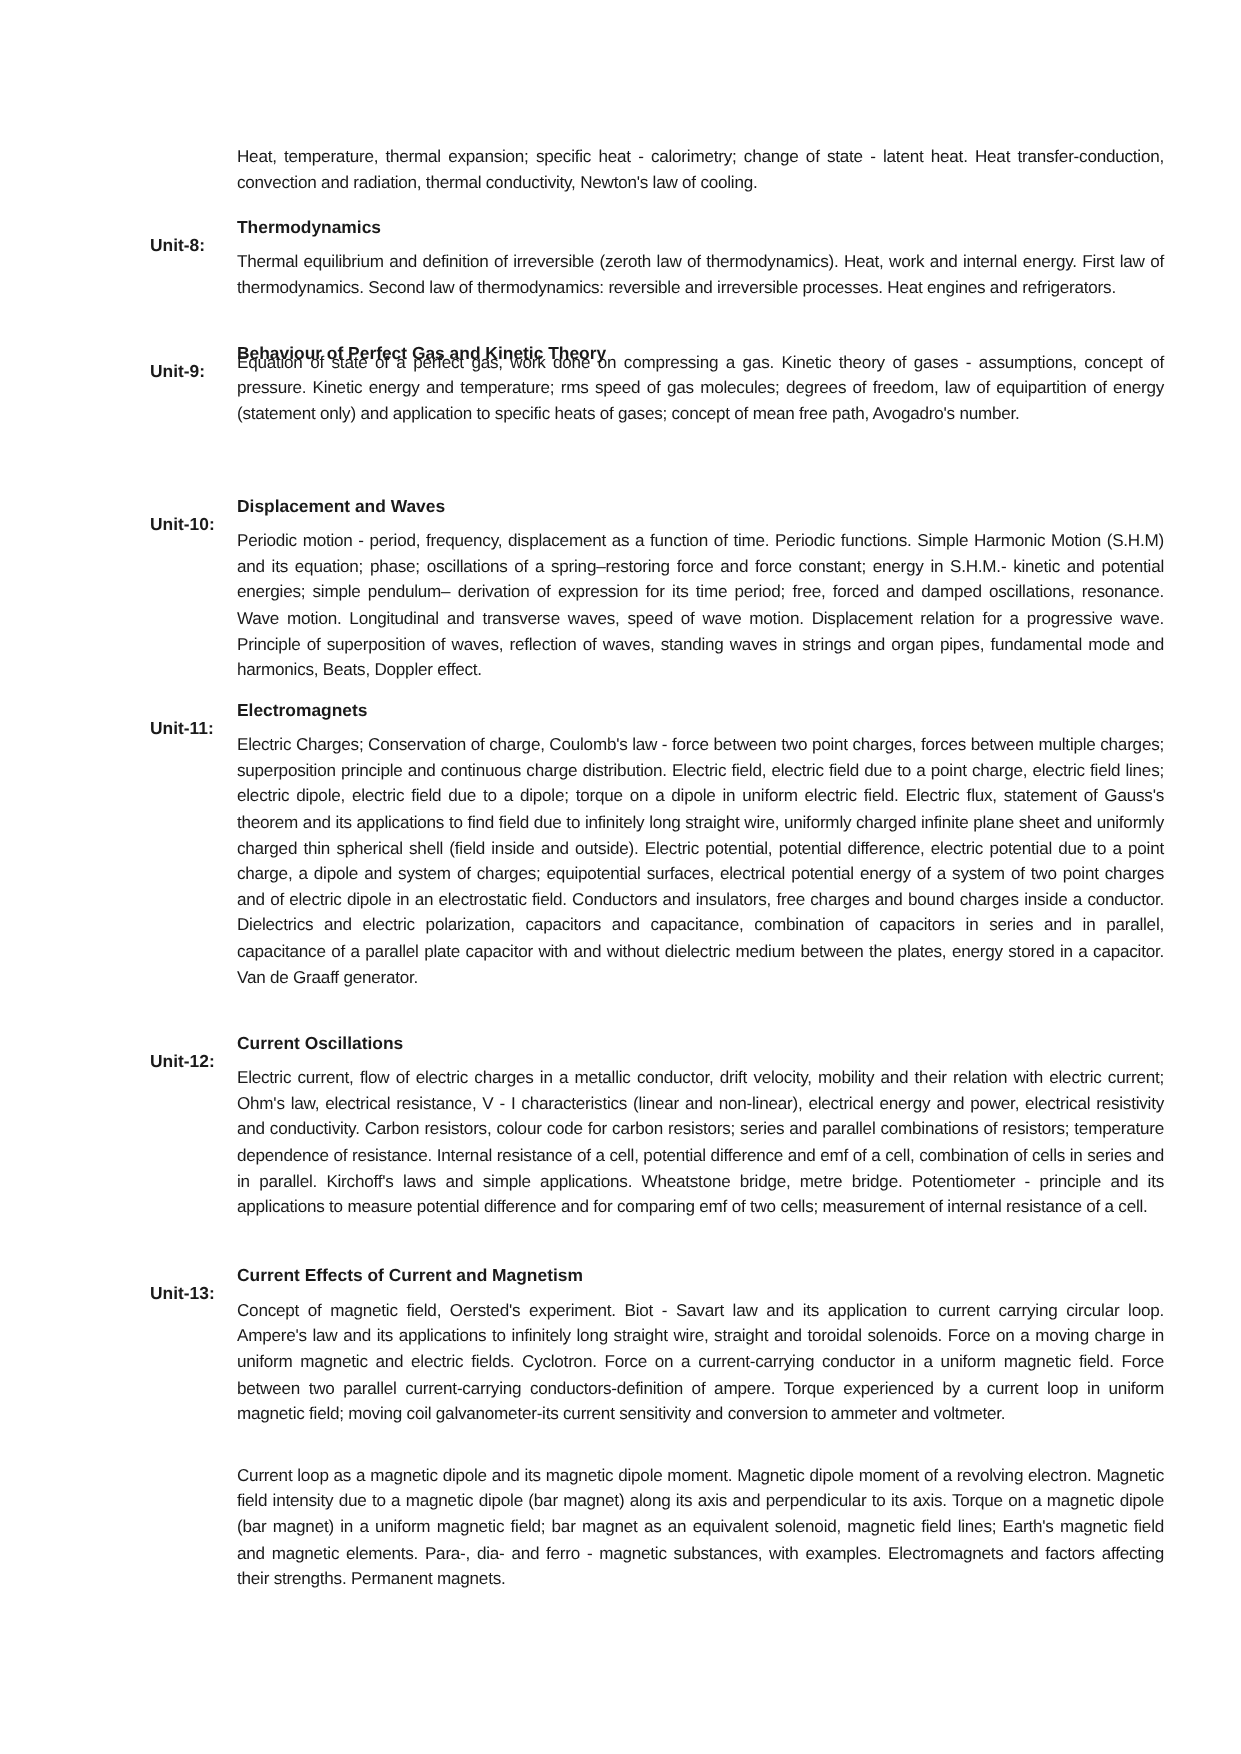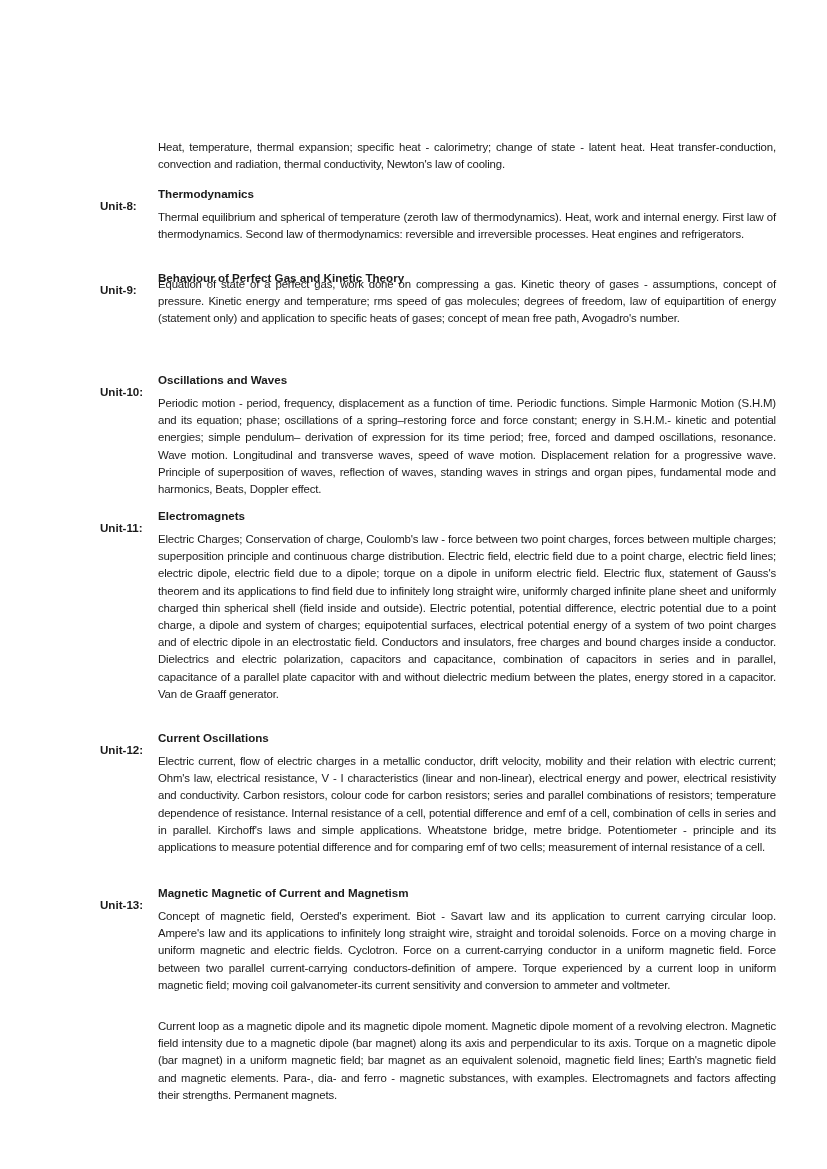--- a/index.html
+++ b/index.html
@@ -1,19 +1,19 @@
 <!DOCTYPE html>
 <html><head>
 <meta charset="utf-8">
 <style>
   html, body { margin: 0; padding: 0; background: #ffffff; }
   body { width: 827px; height: 1169px; position: relative; overflow: hidden; }
   .page {
     position: absolute; left: 0; top: 0; width: 827px; height: 934px;
-    font-family: "Liberation Sans", sans-serif; color: #1a1a1a; margin-top: 42px;
+    font-family: "Liberation Sans", sans-serif; color: #1a1a1a;
   }
   .para {
     position: absolute; left: 158px; width: 618px;
     font-size: 11.4px; line-height: 17.2px; text-align: justify;
     letter-spacing: -0.15px; margin: 0;
   }
   .unit-head { position: absolute; left: 100px; height: 18px; font-size: 11.6px; font-weight: bold; }
   .unit-num { position: absolute; left: 0; top: 12px; width: 58px; }
   .unit-title { position: absolute; left: 58px; top: 0; white-space: nowrap; text-align: right; }
 </style>
@@ -21,46 +21,46 @@
 <body>
 
 <div class="page">
 
   <p class="para" style="top:97px;">Heat, temperature, thermal expansion; specific heat - calorimetry; change of state - latent heat. Heat transfer-conduction, convection and radiation, thermal conductivity, Newton's law of cooling.</p>
 
   <div class="unit-head" style="top:145px;">
     <span class="unit-num">Unit-8:</span>
     <span class="unit-title">Thermodynamics</span>
   </div>
-  <p class="para" style="top:167px;">Thermal equilibrium and spherical of temperature (zeroth law of thermodynamics). Heat, work and internal energy. First law of thermodynamics. Second law of thermodynamics: reversible and irreversible processes. Heat engines and refrigerators.</p>
+  <p class="para" style="top:167px;">Thermal equilibrium and definition of irreversible (zeroth law of thermodynamics). Heat, work and internal energy. First law of thermodynamics. Second law of thermodynamics: reversible and irreversible processes. Heat engines and refrigerators.</p>
 
   <div class="unit-head" style="top:229px;">
     <span class="unit-num">Unit-9:</span>
     <span class="unit-title">Behaviour of Perfect Gas and Kinetic Theory</span>
   </div>
   <p class="para" style="top:234px;">Equation of state of a perfect gas, work done on compressing a gas. Kinetic theory of gases - assumptions, concept of pressure. Kinetic energy and temperature; rms speed of gas molecules; degrees of freedom, law of equipartition of energy (statement only) and application to specific heats of gases; concept of mean free path, Avogadro's number.</p>
 
   <div class="unit-head" style="top:331px;">
     <span class="unit-num">Unit-10:</span>
-    <span class="unit-title">Oscillations and Waves</span>
+    <span class="unit-title">Displacement and Waves</span>
   </div>
   <p class="para" style="top:353px;">Periodic motion - period, frequency, displacement as a function of time. Periodic functions. Simple Harmonic Motion (S.H.M) and its equation; phase; oscillations of a spring–restoring force and force constant; energy in S.H.M.- kinetic and potential energies; simple pendulum– derivation of expression for its time period; free, forced and damped oscillations, resonance. Wave motion. Longitudinal and transverse waves, speed of wave motion. Displacement relation for a progressive wave. Principle of superposition of waves, reflection of waves, standing waves in strings and organ pipes, fundamental mode and harmonics, Beats, Doppler effect.</p>
 
   <div class="unit-head" style="top:467px;">
     <span class="unit-num">Unit-11:</span>
     <span class="unit-title">Electromagnets</span>
   </div>
   <p class="para" style="top:489px;">Electric Charges; Conservation of charge, Coulomb's law - force between two point charges, forces between multiple charges; superposition principle and continuous charge distribution. Electric field, electric field due to a point charge, electric field lines; electric dipole, electric field due to a dipole; torque on a dipole in uniform electric field. Electric flux, statement of Gauss's theorem and its applications to find field due to infinitely long straight wire, uniformly charged infinite plane sheet and uniformly charged thin spherical shell (field inside and outside). Electric potential, potential difference, electric potential due to a point charge, a dipole and system of charges; equipotential surfaces, electrical potential energy of a system of two point charges and of electric dipole in an electrostatic field. Conductors and insulators, free charges and bound charges inside a conductor. Dielectrics and electric polarization, capacitors and capacitance, combination of capacitors in series and in parallel, capacitance of a parallel plate capacitor with and without dielectric medium between the plates, energy stored in a capacitor. Van de Graaff generator.</p>
 
   <div class="unit-head" style="top:689px;">
     <span class="unit-num">Unit-12:</span>
     <span class="unit-title">Current Oscillations</span>
   </div>
   <p class="para" style="top:711px;">Electric current, flow of electric charges in a metallic conductor, drift velocity, mobility and their relation with electric current; Ohm's law, electrical resistance, V - I characteristics (linear and non-linear), electrical energy and power, electrical resistivity and conductivity. Carbon resistors, colour code for carbon resistors; series and parallel combinations of resistors; temperature dependence of resistance. Internal resistance of a cell, potential difference and emf of a cell, combination of cells in series and in parallel. Kirchoff's laws and simple applications. Wheatstone bridge, metre bridge. Potentiometer - principle and its applications to measure potential difference and for comparing emf of two cells; measurement of internal resistance of a cell.</p>
 
   <div class="unit-head" style="top:844px;">
     <span class="unit-num">Unit-13:</span>
-    <span class="unit-title">Magnetic Magnetic of Current and Magnetism</span>
+    <span class="unit-title">Current Effects of Current and Magnetism</span>
   </div>
   <p class="para" style="top:866px;">Concept of magnetic field, Oersted's experiment. Biot - Savart law and its application to current carrying circular loop. Ampere's law and its applications to infinitely long straight wire, straight and toroidal solenoids. Force on a moving charge in uniform magnetic and electric fields. Cyclotron. Force on a current-carrying conductor in a uniform magnetic field. Force between two parallel current-carrying conductors-definition of ampere. Torque experienced by a current loop in uniform magnetic field; moving coil galvanometer-its current sensitivity and conversion to ammeter and voltmeter.</p>
   <p class="para" style="top:976px;">Current loop as a magnetic dipole and its magnetic dipole moment. Magnetic dipole moment of a revolving electron. Magnetic field intensity due to a magnetic dipole (bar magnet) along its axis and perpendicular to its axis. Torque on a magnetic dipole (bar magnet) in a uniform magnetic field; bar magnet as an equivalent solenoid, magnetic field lines; Earth's magnetic field and magnetic elements. Para-, dia- and ferro - magnetic substances, with examples. Electromagnets and factors affecting their strengths. Permanent magnets.</p>
 
 </div>
 
 </body></html>

